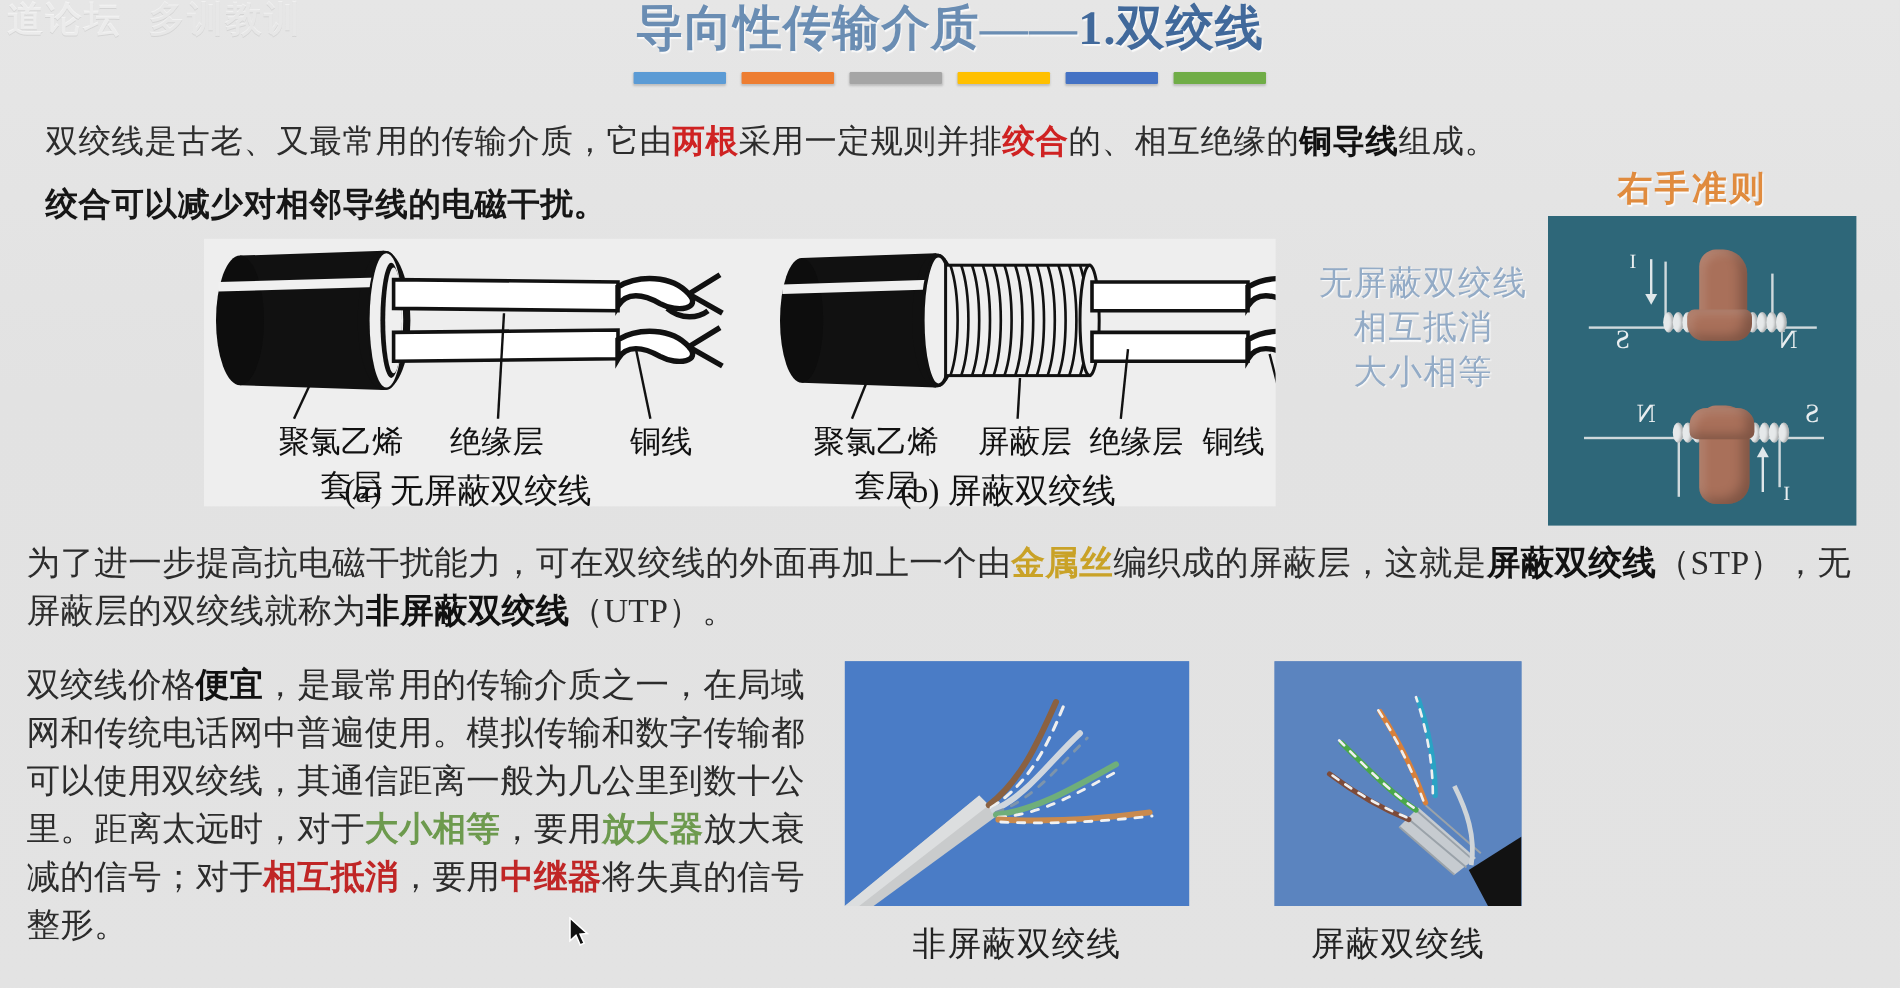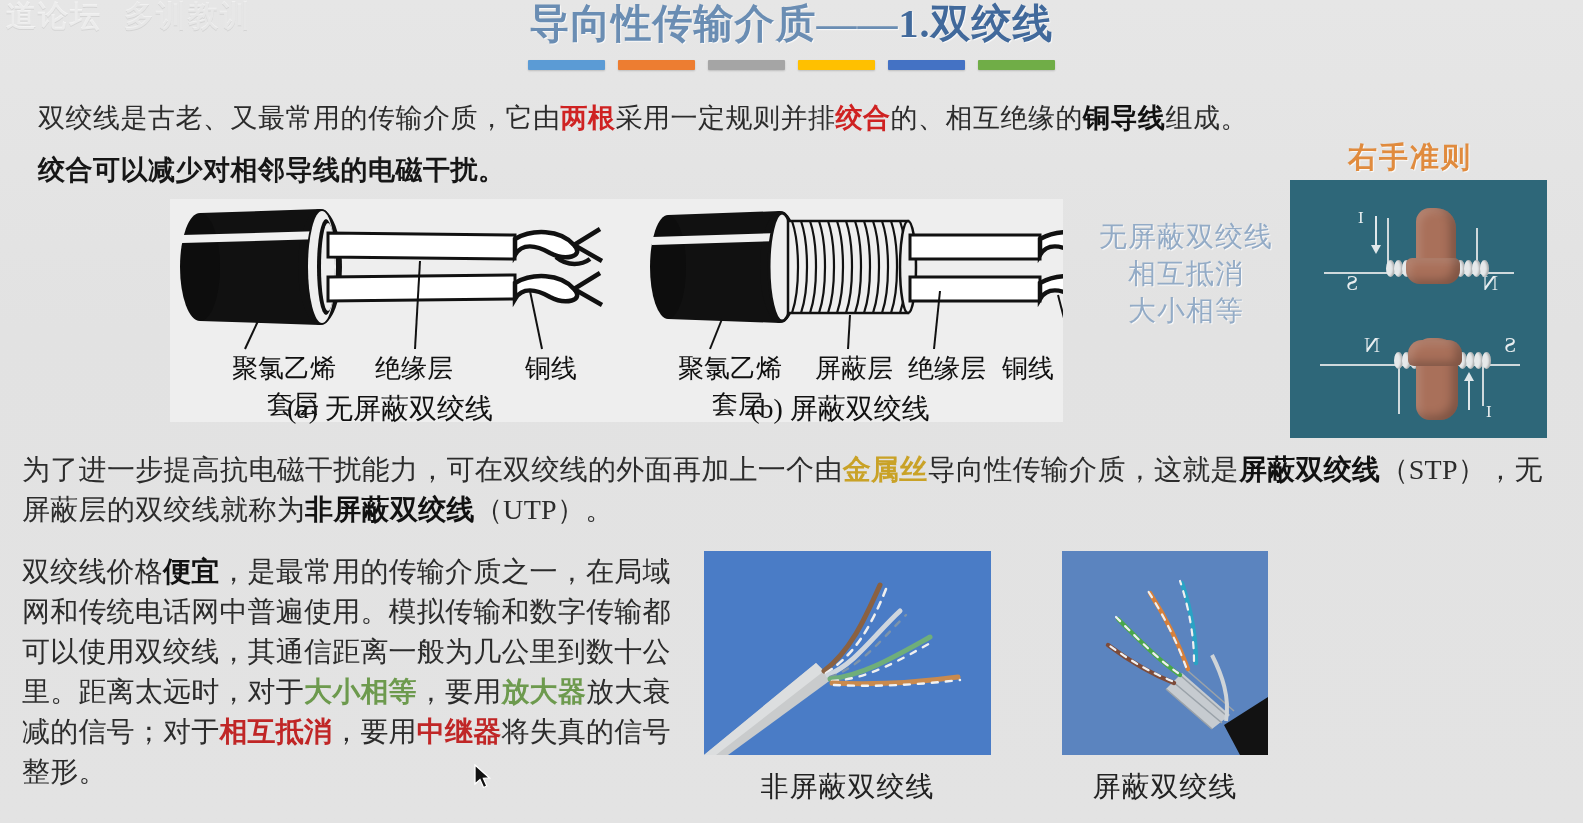--- a/index.html
+++ b/index.html
@@ -253,21 +253,21 @@
       <i style="left:0"></i>
         <i style="left:8px"></i>
         <i style="left:16px"></i>
         <i style="left:24px"></i>
     </div>
     <div class="hand" style="left:126px;top:158px;width:42px;height:82px;"></div>
     <div class="hand" style="left:118px;top:160px;width:54px;height:26px;border-radius:14px 14px 6px 6px;"></div>
   </div>
 
   <div class="p2">
-    <span>为了进一步提高抗电磁干扰能力，可在双绞线的外面再加上一个由</span><span class="gold">金属丝</span><span>导向性传输介质，这就是</span><span class="bold">屏蔽双绞线</span><span>（STP），无屏蔽层的双绞线就称为</span><span class="bold">非屏蔽双绞线</span><span>（UTP）。</span>
+    <span>为了进一步提高抗电磁干扰能力，可在双绞线的外面再加上一个由</span><span class="gold">金属丝</span><span>编织成的屏蔽层，这就是</span><span class="bold">屏蔽双绞线</span><span>（STP），无屏蔽层的双绞线就称为</span><span class="bold">非屏蔽双绞线</span><span>（UTP）。</span>
   </div>
 
   <div class="p3">
     <span>双绞线价格</span><span class="bold">便宜</span><span>，是最常用的传输介质之一，在局域网和传统电话网中普遍使用。模拟传输和数字传输都可以使用双绞线，其通信距离一般为几公里到数十公里。距离太远时，对于</span><span class="green">大小相等</span><span>，要用</span><span class="green">放大器</span><span>放大衰减的信号；对于</span><span class="dred">相互抵消</span><span>，要用</span><span class="dred">中继器</span><span>将失真的信号整形。</span>
   </div>
 
   <div class="photo utp">
     <svg width="287" height="204" viewBox="0 0 287 204">
       <rect width="287" height="204" fill="#4a7cc6"></rect>
 

